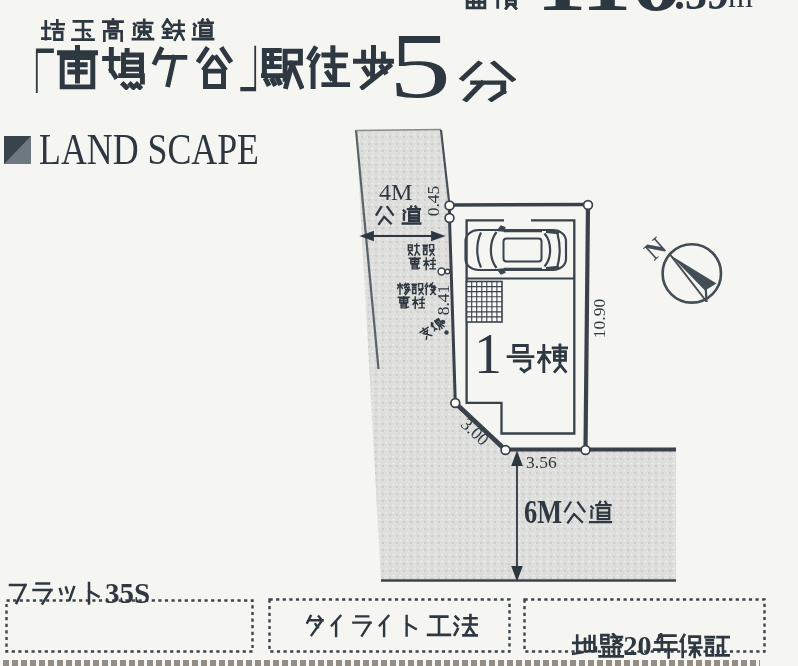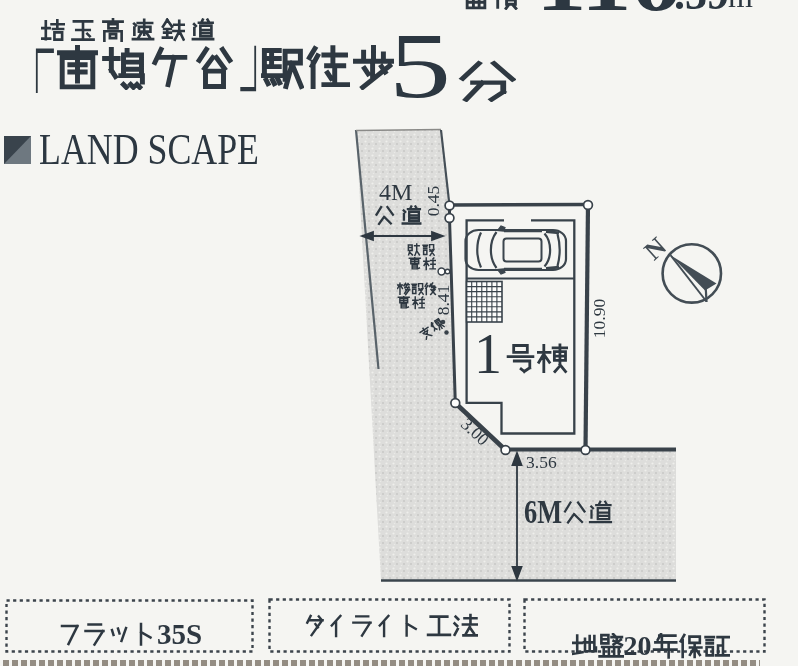--- a/index.html
+++ b/index.html
@@ -179,21 +179,21 @@
       <path d="M22 8L22 92 M4 30L42 30 M18 42L6 62 M26 42L40 62 M52 16L96 16 M74 6L74 74 M56 28L56 56 M92 28L92 56 M56 28L92 28 M56 42L92 42 M56 56L92 56 M74 74L58 92 M74 70L92 92" stroke="#2e3841" stroke-width="9" fill="none" stroke-linecap="square"></path>
     </svg></div>
 <div style="position:absolute;left:562px;top:500px;white-space:nowrap;line-height:0"><svg width="25" height="25" viewBox="0 0 100 100" style="display:inline-block;vertical-align:top;margin-right:1px">
       <path d="M34 10L12 46 M64 10L90 46 M48 56L24 90 M52 60L80 88" stroke="#2e3841" stroke-width="9" fill="none" stroke-linecap="square"></path>
     </svg><svg width="25" height="25" viewBox="0 0 100 100" style="display:inline-block;vertical-align:top;margin-right:1px">
       <path d="M13 26L20 33 M14 42L14 70 M8 88L92 88 M33 20L90 20 M49 7L44 17 M69 7L75 17 M39 32L85 32 M39 32L39 76 M85 32L85 76 M39 50L85 50 M39 63L85 63 M39 76L85 76" stroke="#2e3841" stroke-width="9" fill="none" stroke-linecap="square"></path>
     </svg></div>
 <svg style="position:absolute;left:5px;top:599px" width="249" height="54">
     <rect x="1.5" y="1.5" width="246" height="51" fill="none" stroke="#3c444c" stroke-width="2.4" stroke-dasharray="3.2 3.4"></rect>
   </svg>
-<div style="position:absolute;left:5px;top:607px;width:249px;height:54px;display:flex;align-items:center;justify-content:center;line-height:0">
+<div style="position:absolute;left:5px;top:566px;width:249px;height:54px;display:flex;align-items:center;line-height:0">
     <svg width="25" height="25" viewBox="0 0 100 100" style="display:inline-block;vertical-align:top;">
       <path d="M20 16L82 16 M82 16L46 88" stroke="#2e3841" stroke-width="10" fill="none" stroke-linecap="square"></path>
     </svg>
     <svg width="25" height="25" viewBox="0 0 100 100" style="display:inline-block;vertical-align:top;">
       <path d="M26 10L76 10 M14 36L86 36 M84 36L50 90" stroke="#2e3841" stroke-width="10" fill="none" stroke-linecap="square"></path>
     </svg>
     <svg width="25" height="25" viewBox="0 0 100 100" style="display:inline-block;vertical-align:top;">
       <path d="M20 32L26 52 M44 26L50 46 M76 24L58 76" stroke="#2e3841" stroke-width="10" fill="none" stroke-linecap="square"></path>
     </svg>
     <svg width="25" height="25" viewBox="0 0 100 100" style="display:inline-block;vertical-align:top;">

